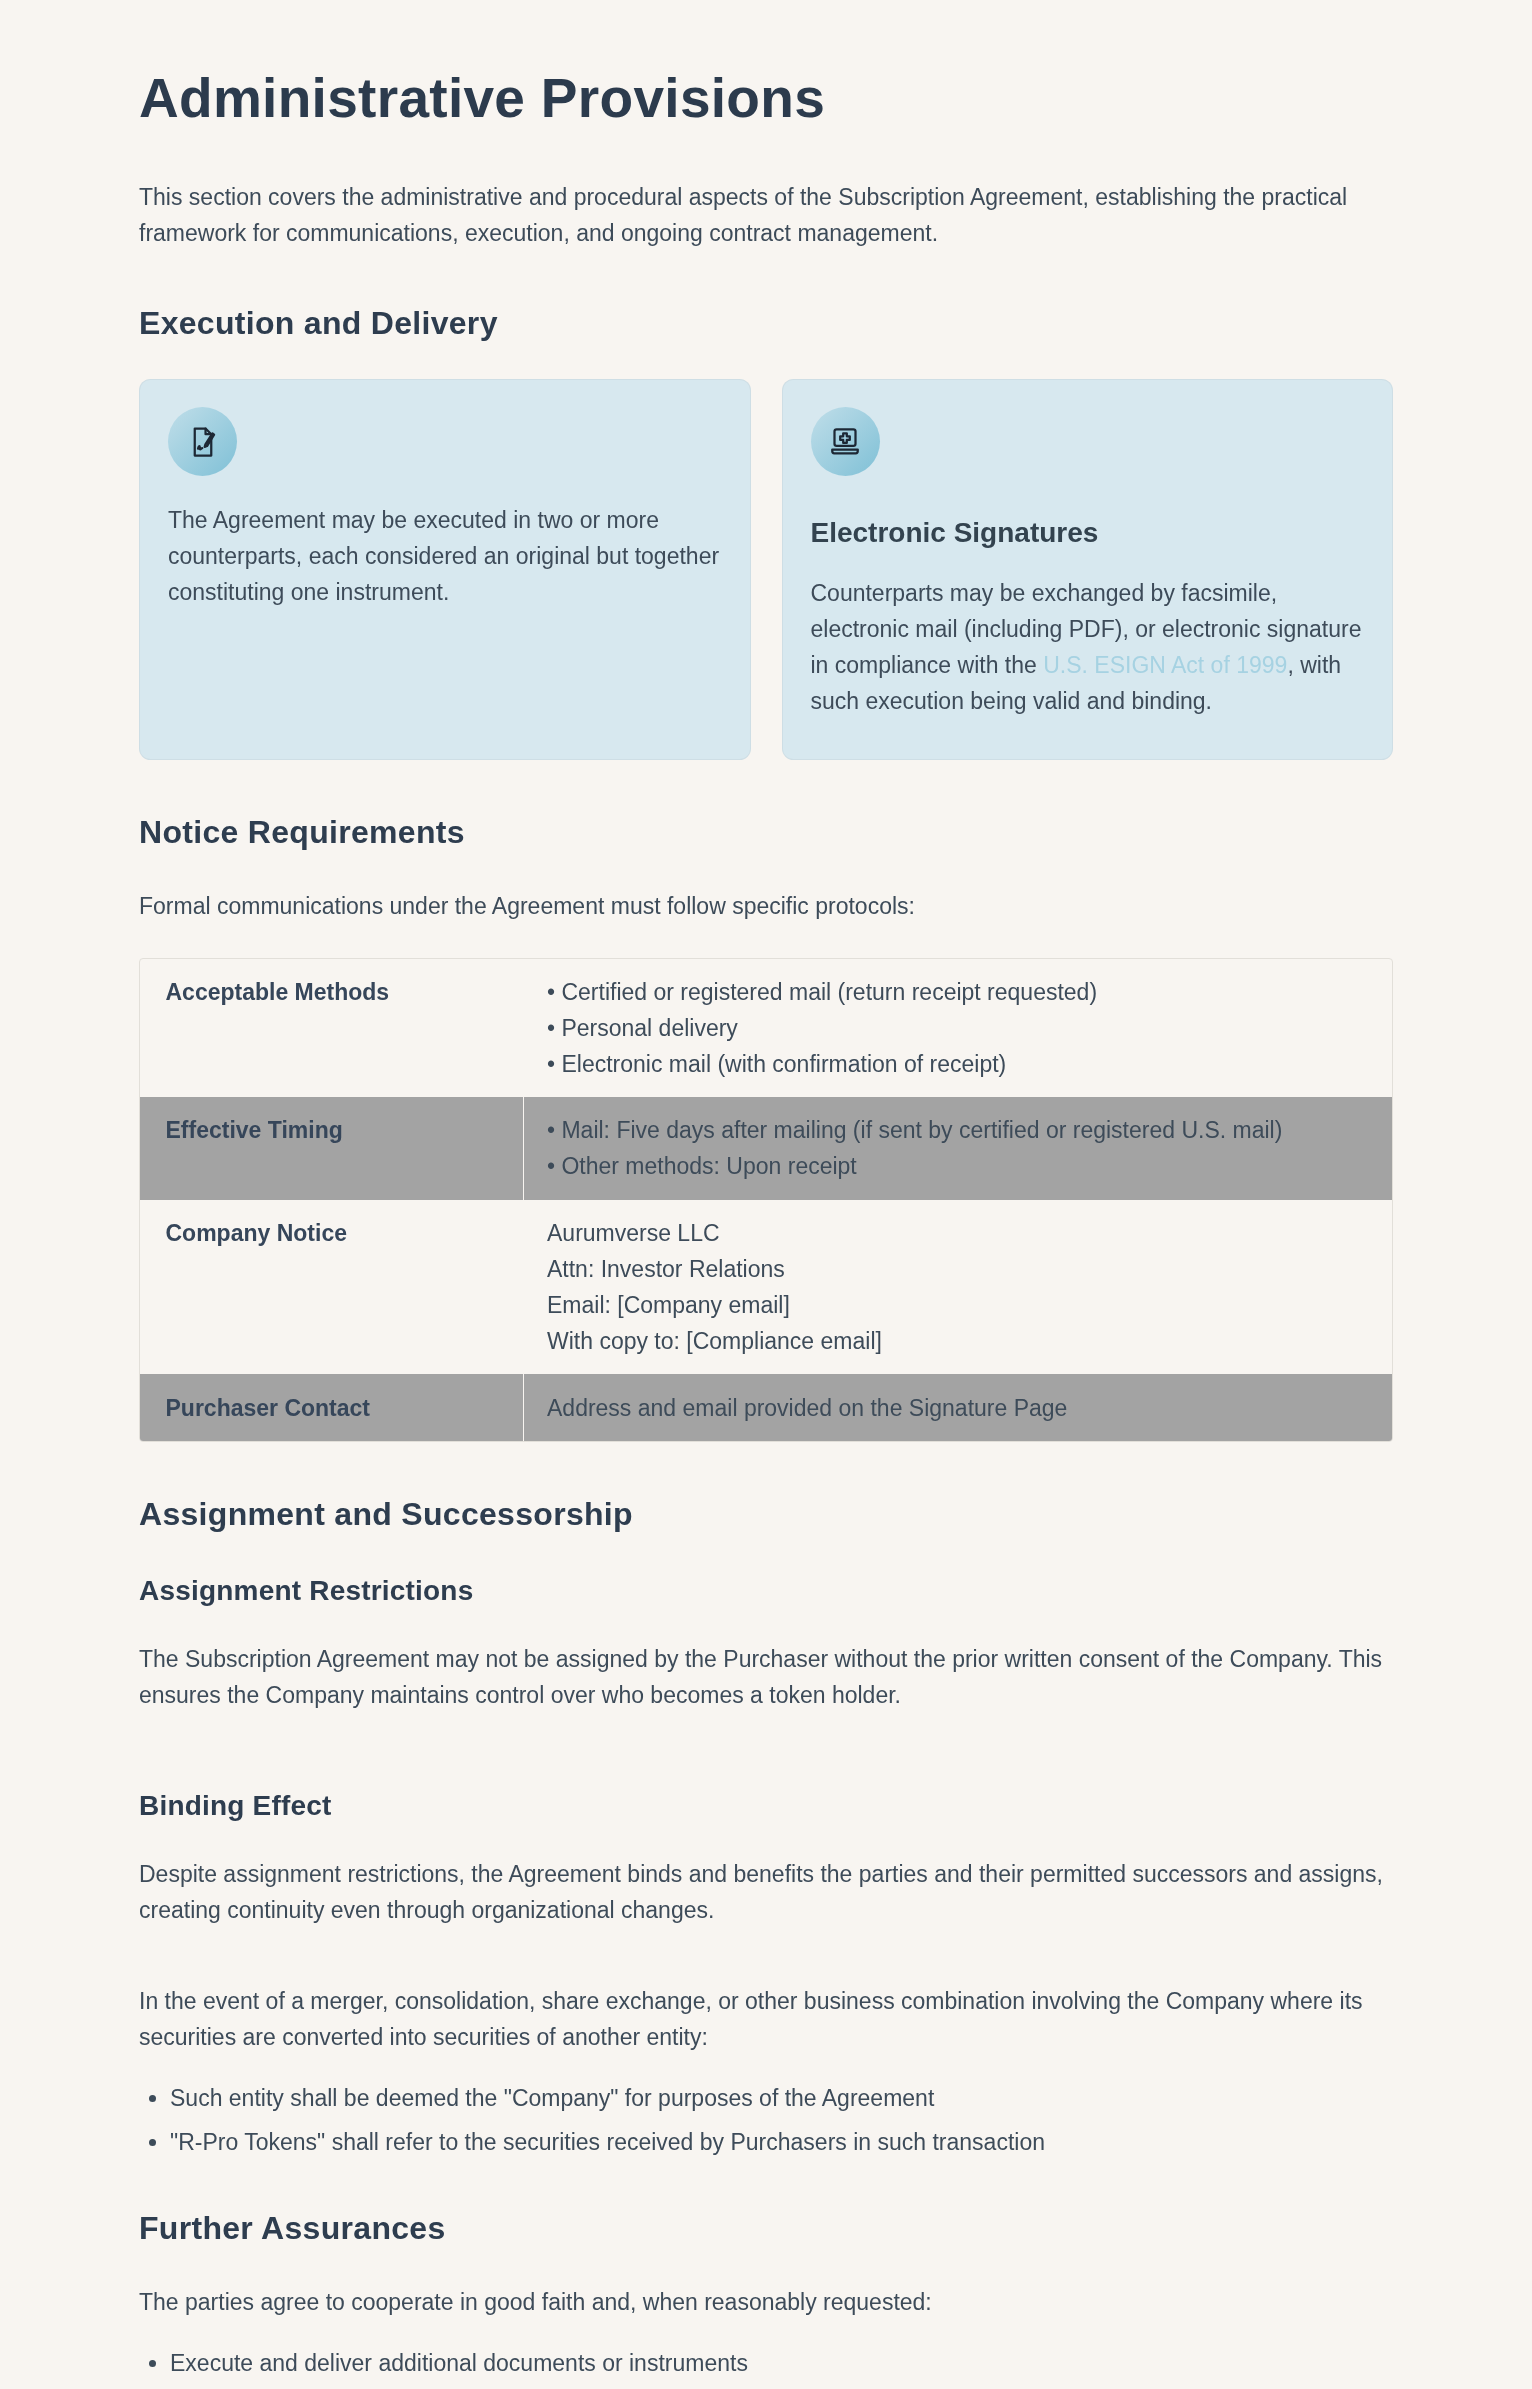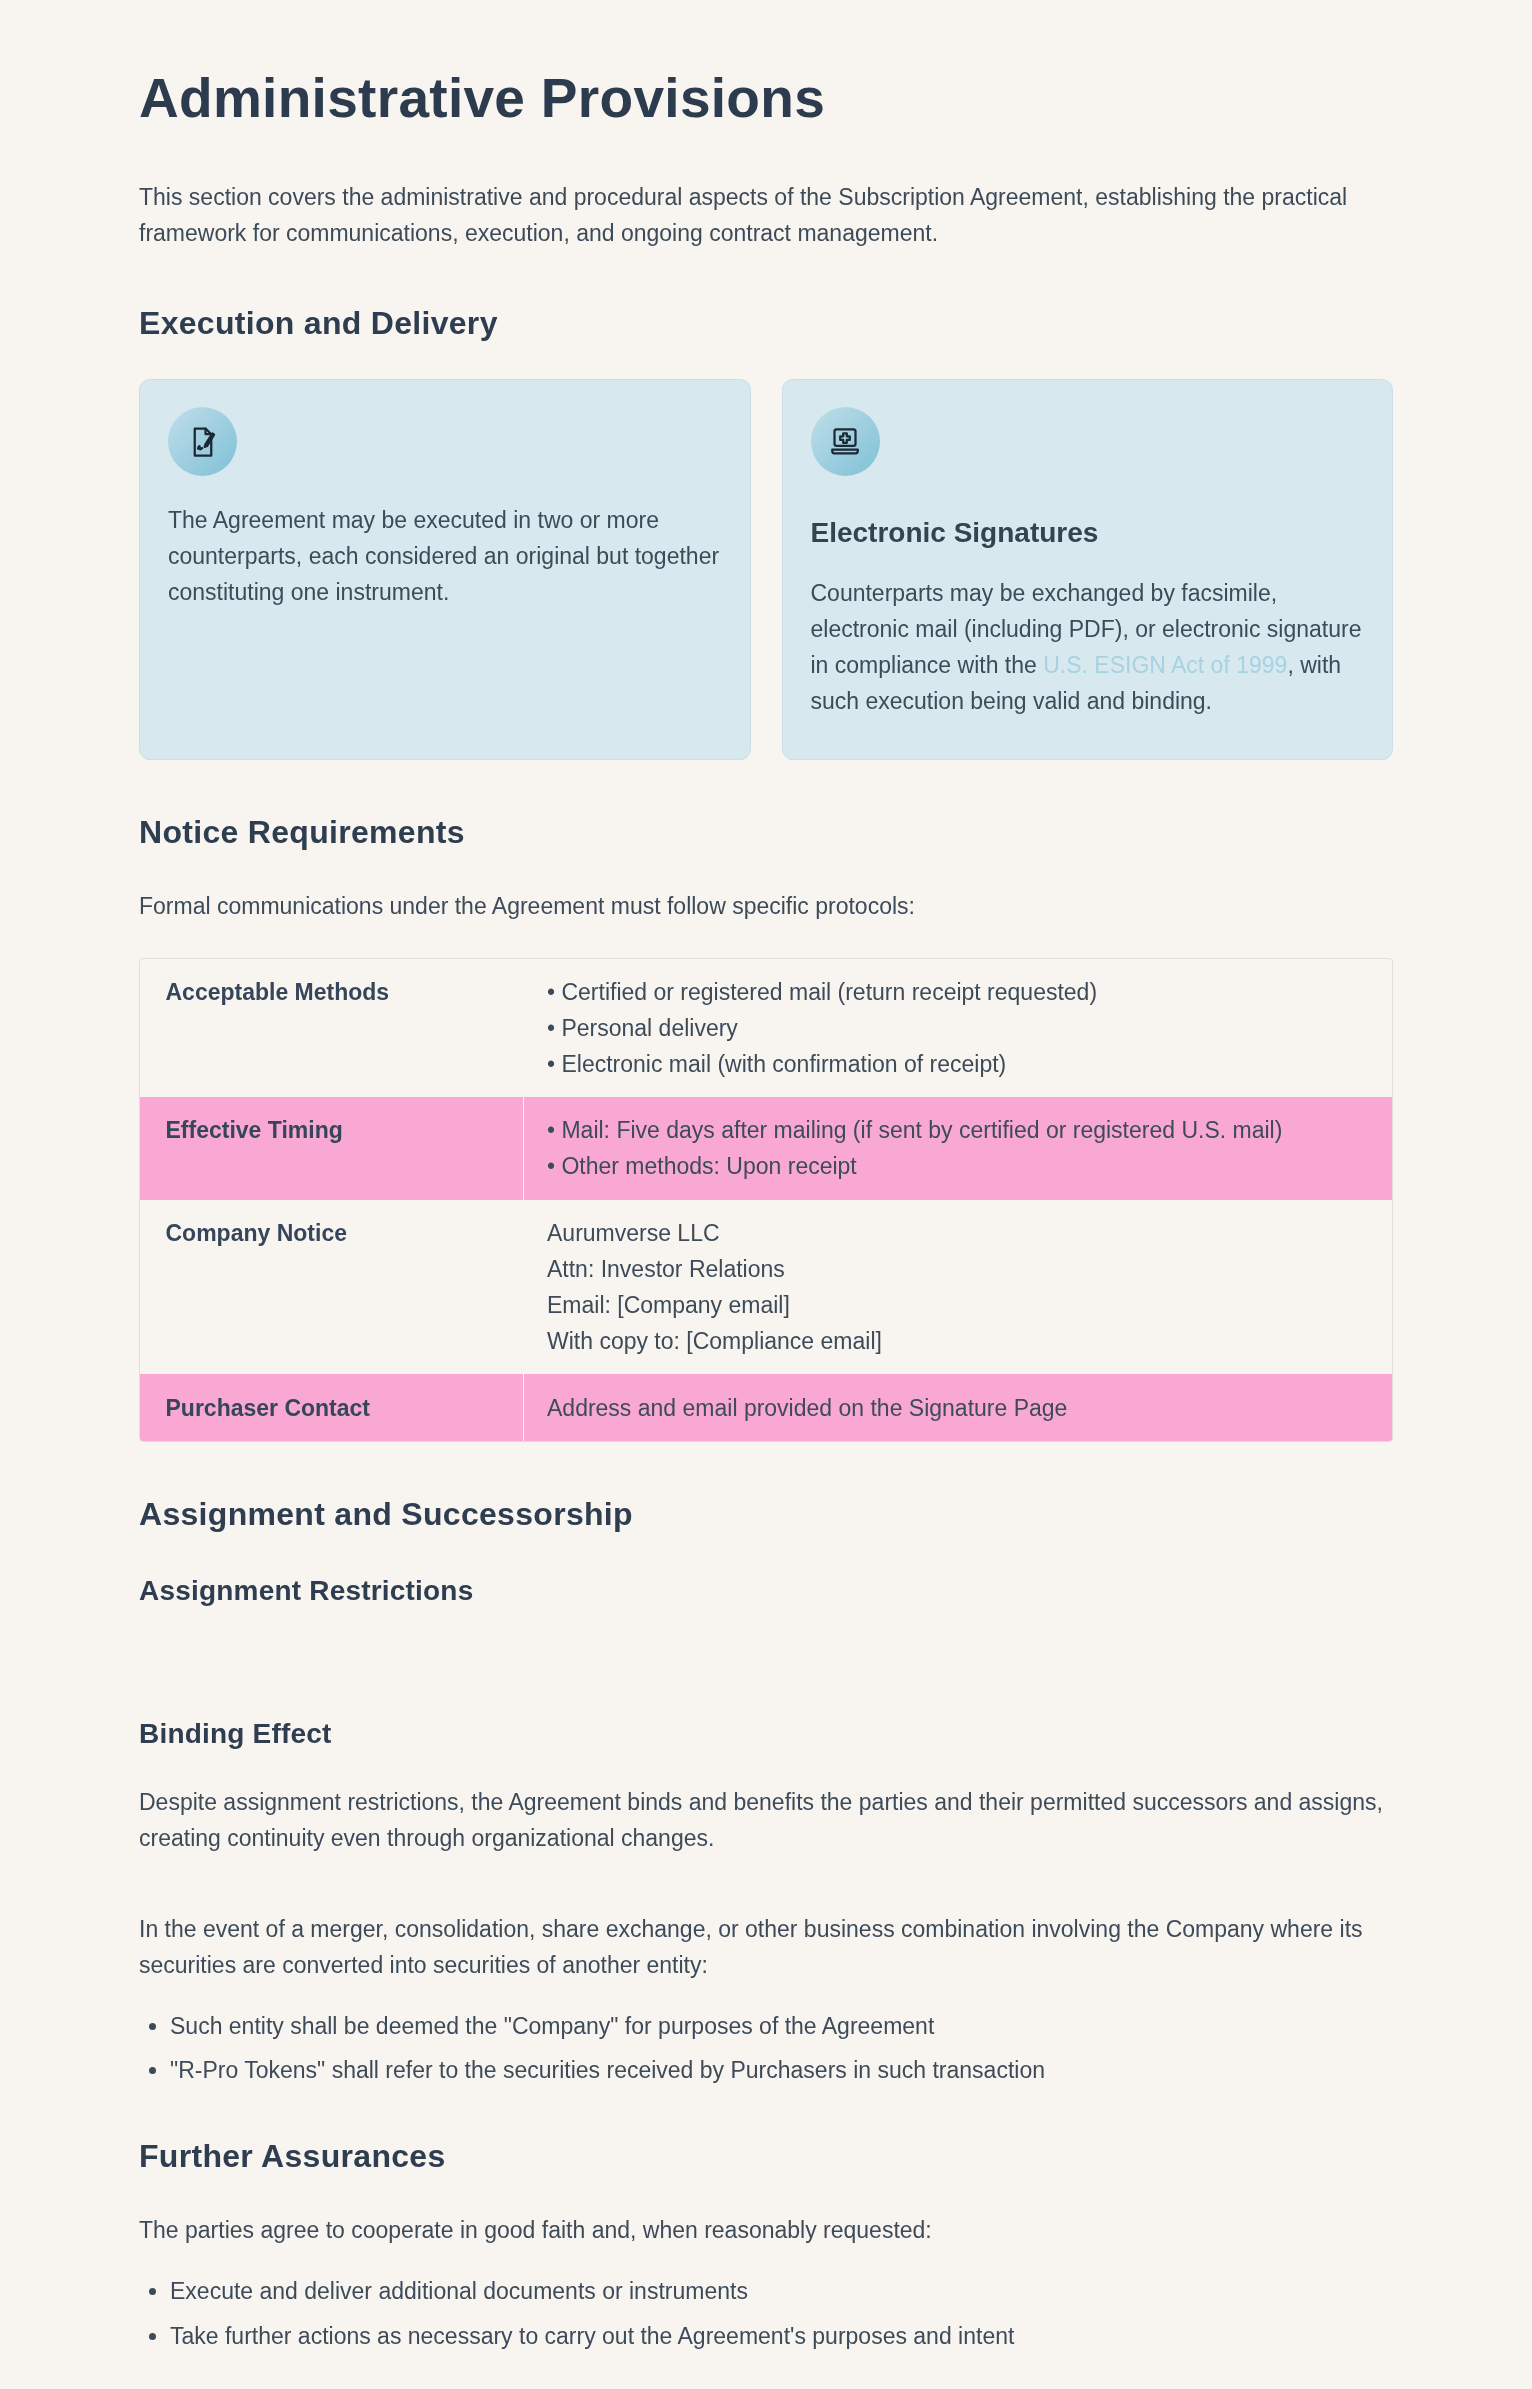--- a/index.html
+++ b/index.html
@@ -76,21 +76,21 @@
     margin: 0;
   }
   
   .notice-table {
     margin-top: 34px;
     border: 0.6px solid #e2dfd9;
     border-radius: 4px;
     overflow: hidden;
   }
   .t-row { display: grid; grid-template-columns: 383px 1fr; }
-  .t-row.alt { background: #f9a8d4; }
+  .t-row.alt { background: #a3a3a3; }
   .t-cell-label {
     padding: 15.3px 25.5px;
     font-size: 23px;
     line-height: 36px;
     font-weight: 700;
     color: #36465a;
   }
   .t-cell-value {
     padding: 15.3px 25.5px 15.3px 23px;
     border-left: 1.3px solid #f8f5f1;
@@ -221,20 +221,21 @@
         <div>Address and email provided on the Signature Page</div>
       </div>
     </div>
   </div>
 
   <h2 class="section-heading">Assignment and Successorship</h2>
 
   <div class="two-col">
     <div>
       <h3 class="col-title">Assignment Restrictions</h3>
+      <p class="col-body">The Subscription Agreement may not be assigned by the Purchaser without the prior written consent of the Company. This ensures the Company maintains control over who becomes a token holder.</p>
     </div>
     <div>
       <h3 class="col-title">Binding Effect</h3>
       <p class="col-body">Despite assignment restrictions, the Agreement binds and benefits the parties and their permitted successors and assigns, creating continuity even through organizational changes.</p>
     </div>
   </div>
 
   <p class="merger-intro">In the event of a merger, consolidation, share exchange, or other business combination involving the Company where its securities are converted into securities of another entity:</p>
 
   <ul class="bullets">

